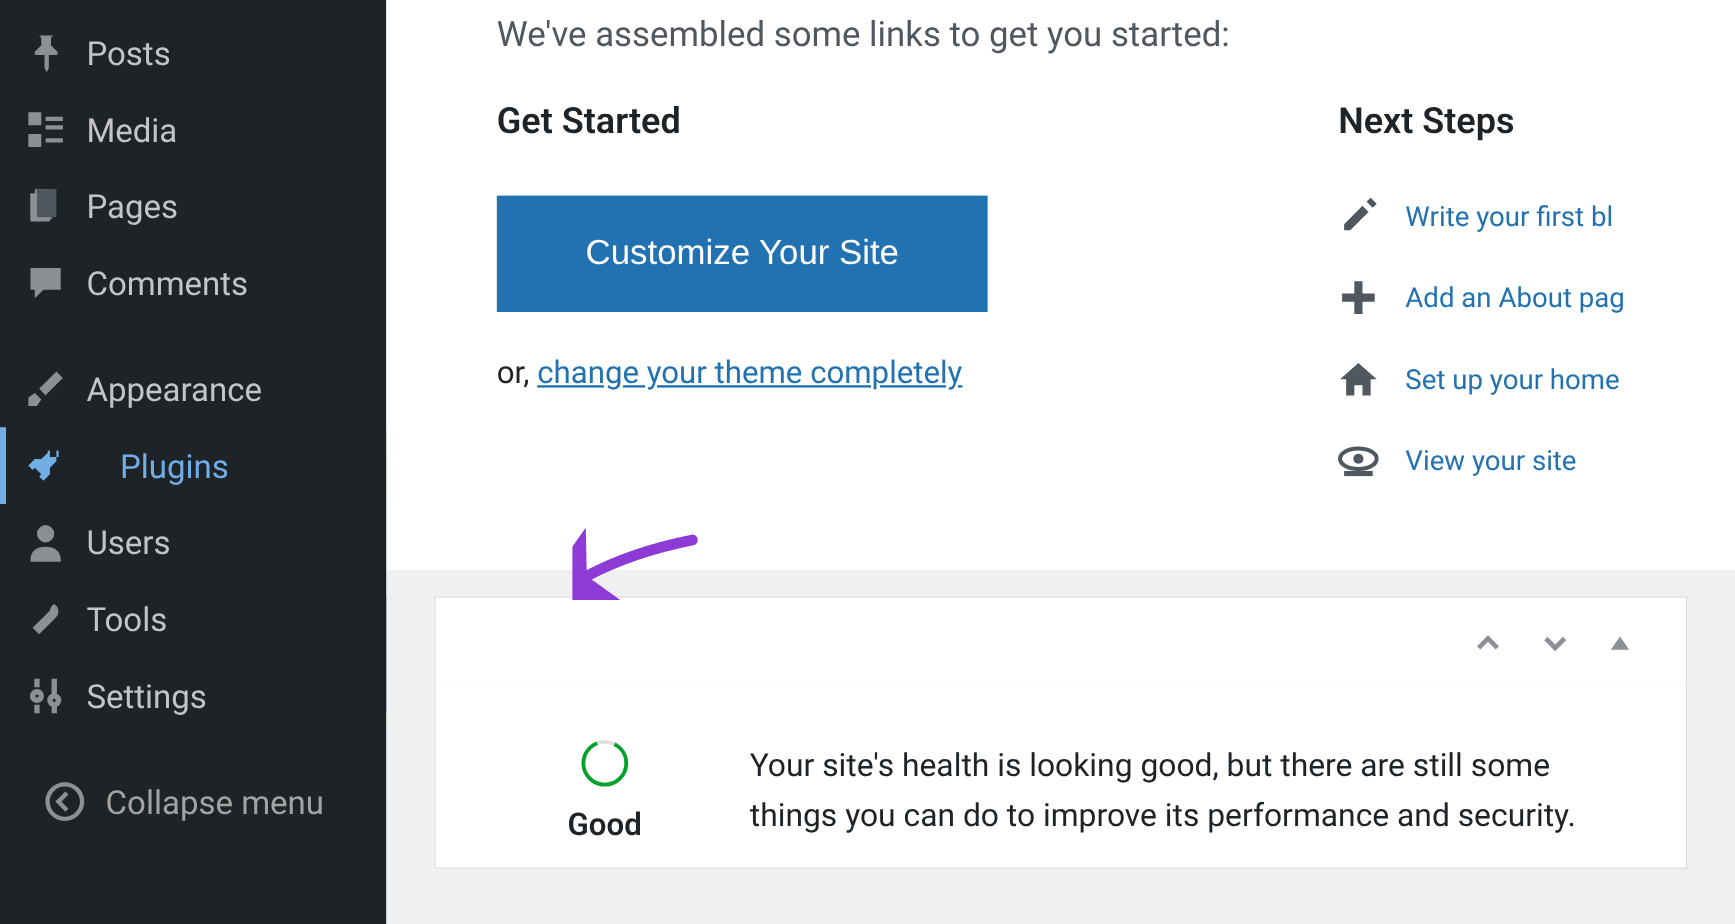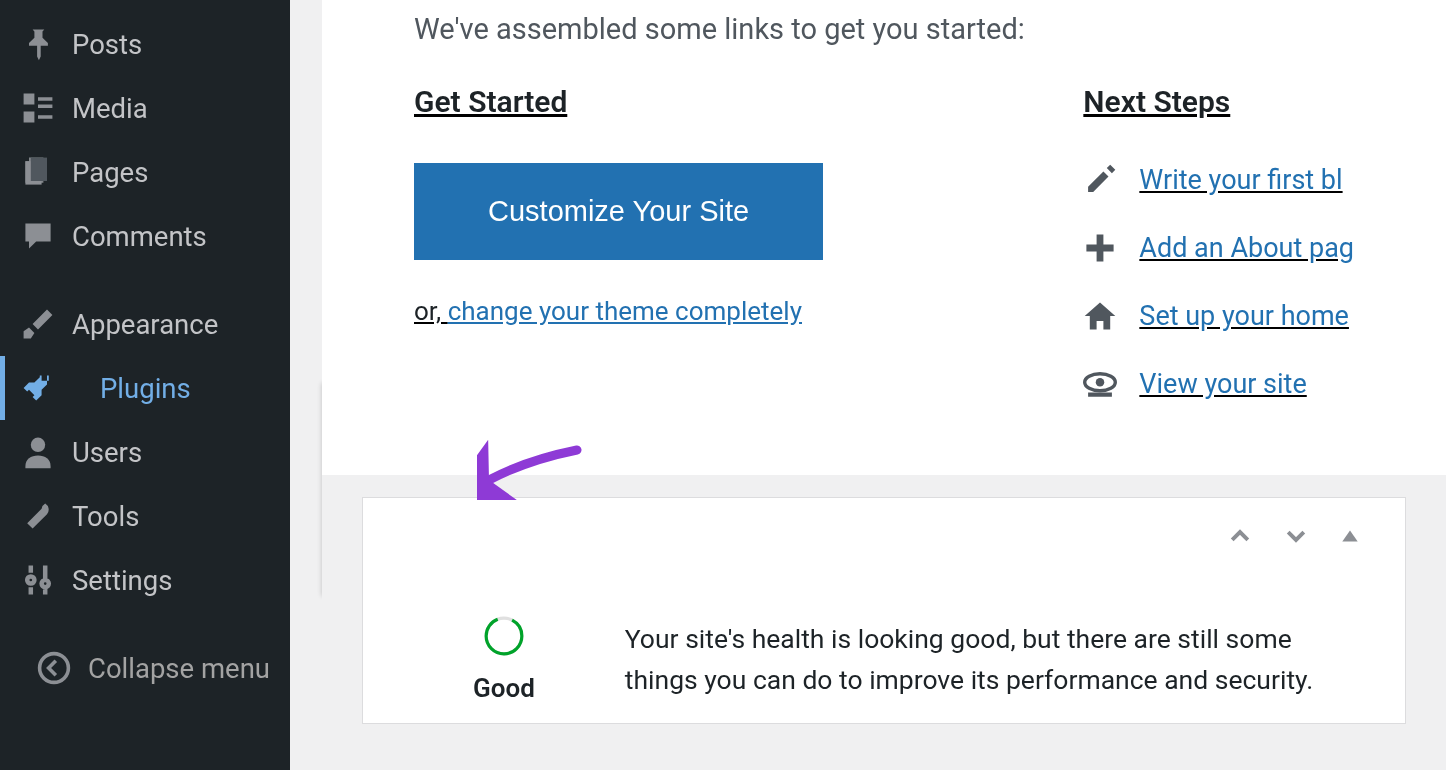--- a/index.html
+++ b/index.html
@@ -12,21 +12,21 @@
       background: #f0f0f1;
       width: 1446px;
       height: 770px;
       overflow: hidden;
       position: relative;
     }
     .sidebar {
       position: absolute;
       left: 0;
       top: 0;
-      width: 290px;
+      width: 322px;
       height: 100%;
       background: #1d2327;
       padding-top: 12px;
     }
     .sidebar-item {
       display: flex;
       align-items: center;
       padding: 14px 20px;
       color: #c3c4c7;
       font-size: 27.5px;
@@ -93,21 +93,20 @@
     }
     .intro-text {
       color: #50575e;
       font-size: 29px;
       padding-top: 12px;
       padding-bottom: 38px;
     }
     .columns {
       display: flex;
       gap: 80px;
-      text-decoration: underline;
     }
     .col-left {
       flex: 1;
     }
     .col-right {
       flex-shrink: 0;
     }
     .section-heading {
       font-size: 30px;
       font-weight: 600;
@@ -144,21 +143,21 @@
     }
     .next-steps-list li .nsicon {
       width: 34px;
       height: 34px;
       margin-right: 22px;
       color: #50575e;
       flex-shrink: 0;
     }
     .next-steps-list li a {
       color: #2271b1;
-      font-size: 27px;
+      font-size: 23px;
       text-decoration: none;
       cursor: pointer;
       white-space: nowrap;
     }
     .dashboard-gap {
       height: 22px;
       background: #f0f0f1;
     }
     .health-box-header {
       background: #fff;

